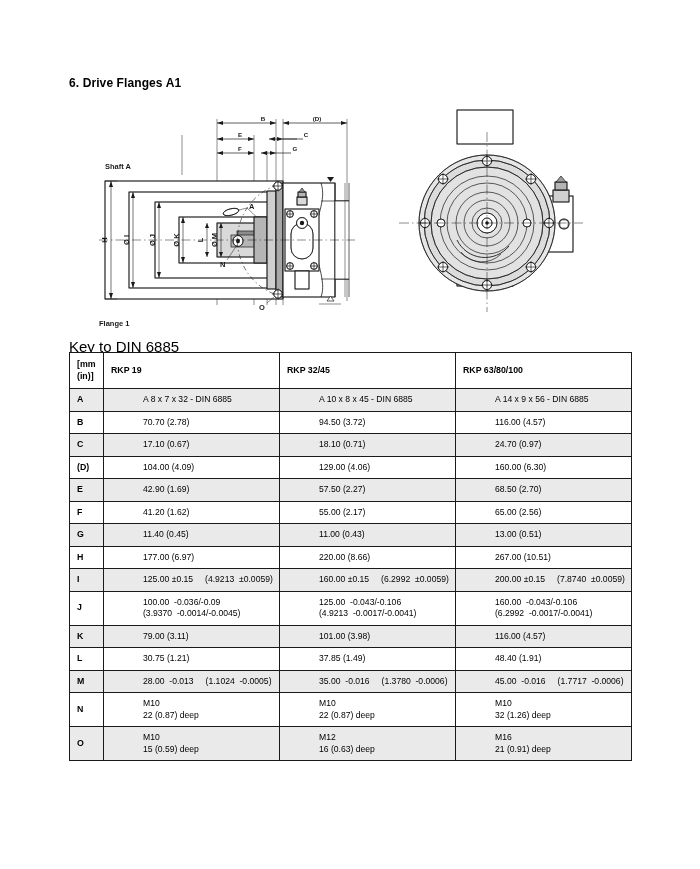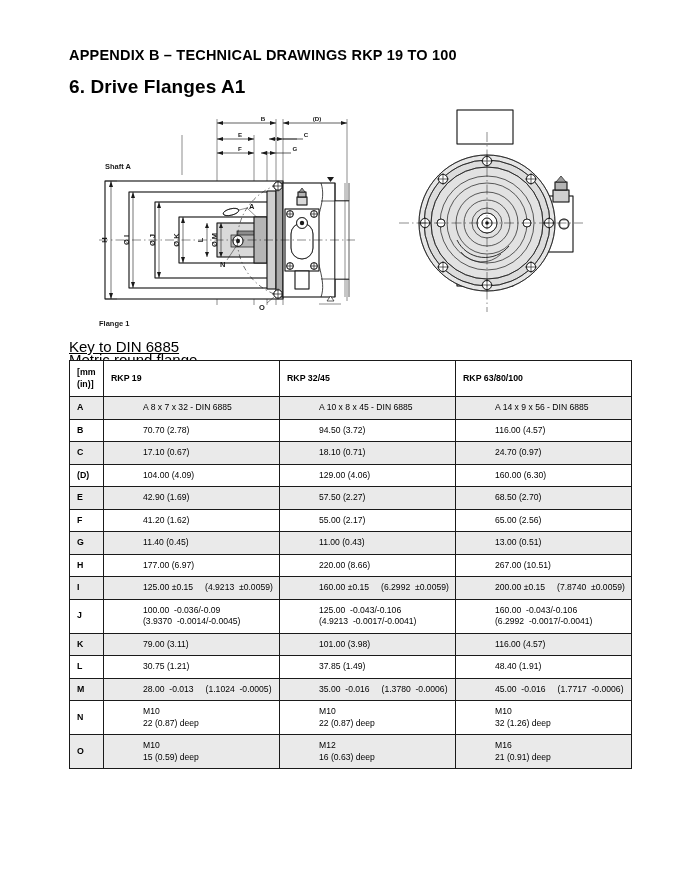--- a/index.html
+++ b/index.html
@@ -31,21 +31,21 @@
     top: 47px;
     font-size: 14.5px;
     font-weight: bold;
     letter-spacing: 0.2px;
     white-space: nowrap;
   }
   .subtitle {
     position: absolute;
     left: 69px;
     top: 76px;
-    font-size: 19px;
+    font-size: 12px;
     font-weight: bold;
     letter-spacing: 0.1px;
     white-space: nowrap;
   }
 
   
   .drawing {
     position: absolute;
     left: 69px;
     top: 105px;
@@ -63,21 +63,21 @@
     font-size: 15px;
     line-height: 12.5px;
     text-decoration: underline;
   }
   .keynote div { white-space: nowrap; }
 
   
   .spec-table {
     position: absolute;
     left: 69px;
-    top: 360px;
+    top: 352px;
     width: 562px;
     border-collapse: collapse;
     table-layout: fixed;
     font-size: 8.6px;
     padding-left: 23px;
   }
   .spec-table col.c-key { width: 34px; }
   .spec-table col.c-v   { width: 176px; }
 
   .spec-table th,
@@ -109,21 +109,20 @@
   .vlabel {
     font-size: 6.2px;
     font-family: "Liberation Sans", sans-serif;
   }
 </style>
 </head>
 <body>
 
 <div class="page">
 
-  <div class="title">APPENDIX B – TECHNICAL DRAWINGS RKP 19 TO 100</div>
   <div class="subtitle">6. Drive Flanges A1</div>
 
   <div class="drawing">
     <svg width="562" height="230" viewBox="0 0 562 230" xmlns="http://www.w3.org/2000/svg">
       <g fill="none" stroke="#1a1a1a" stroke-width="0.7" shape-rendering="geometricPrecision">
 
         <g stroke-width="0.5">
           <line x1="148" y1="14" x2="148" y2="200"></line>
           <line x1="185" y1="30" x2="185" y2="200"></line>
           <line x1="113" y1="30" x2="113" y2="70"></line>

